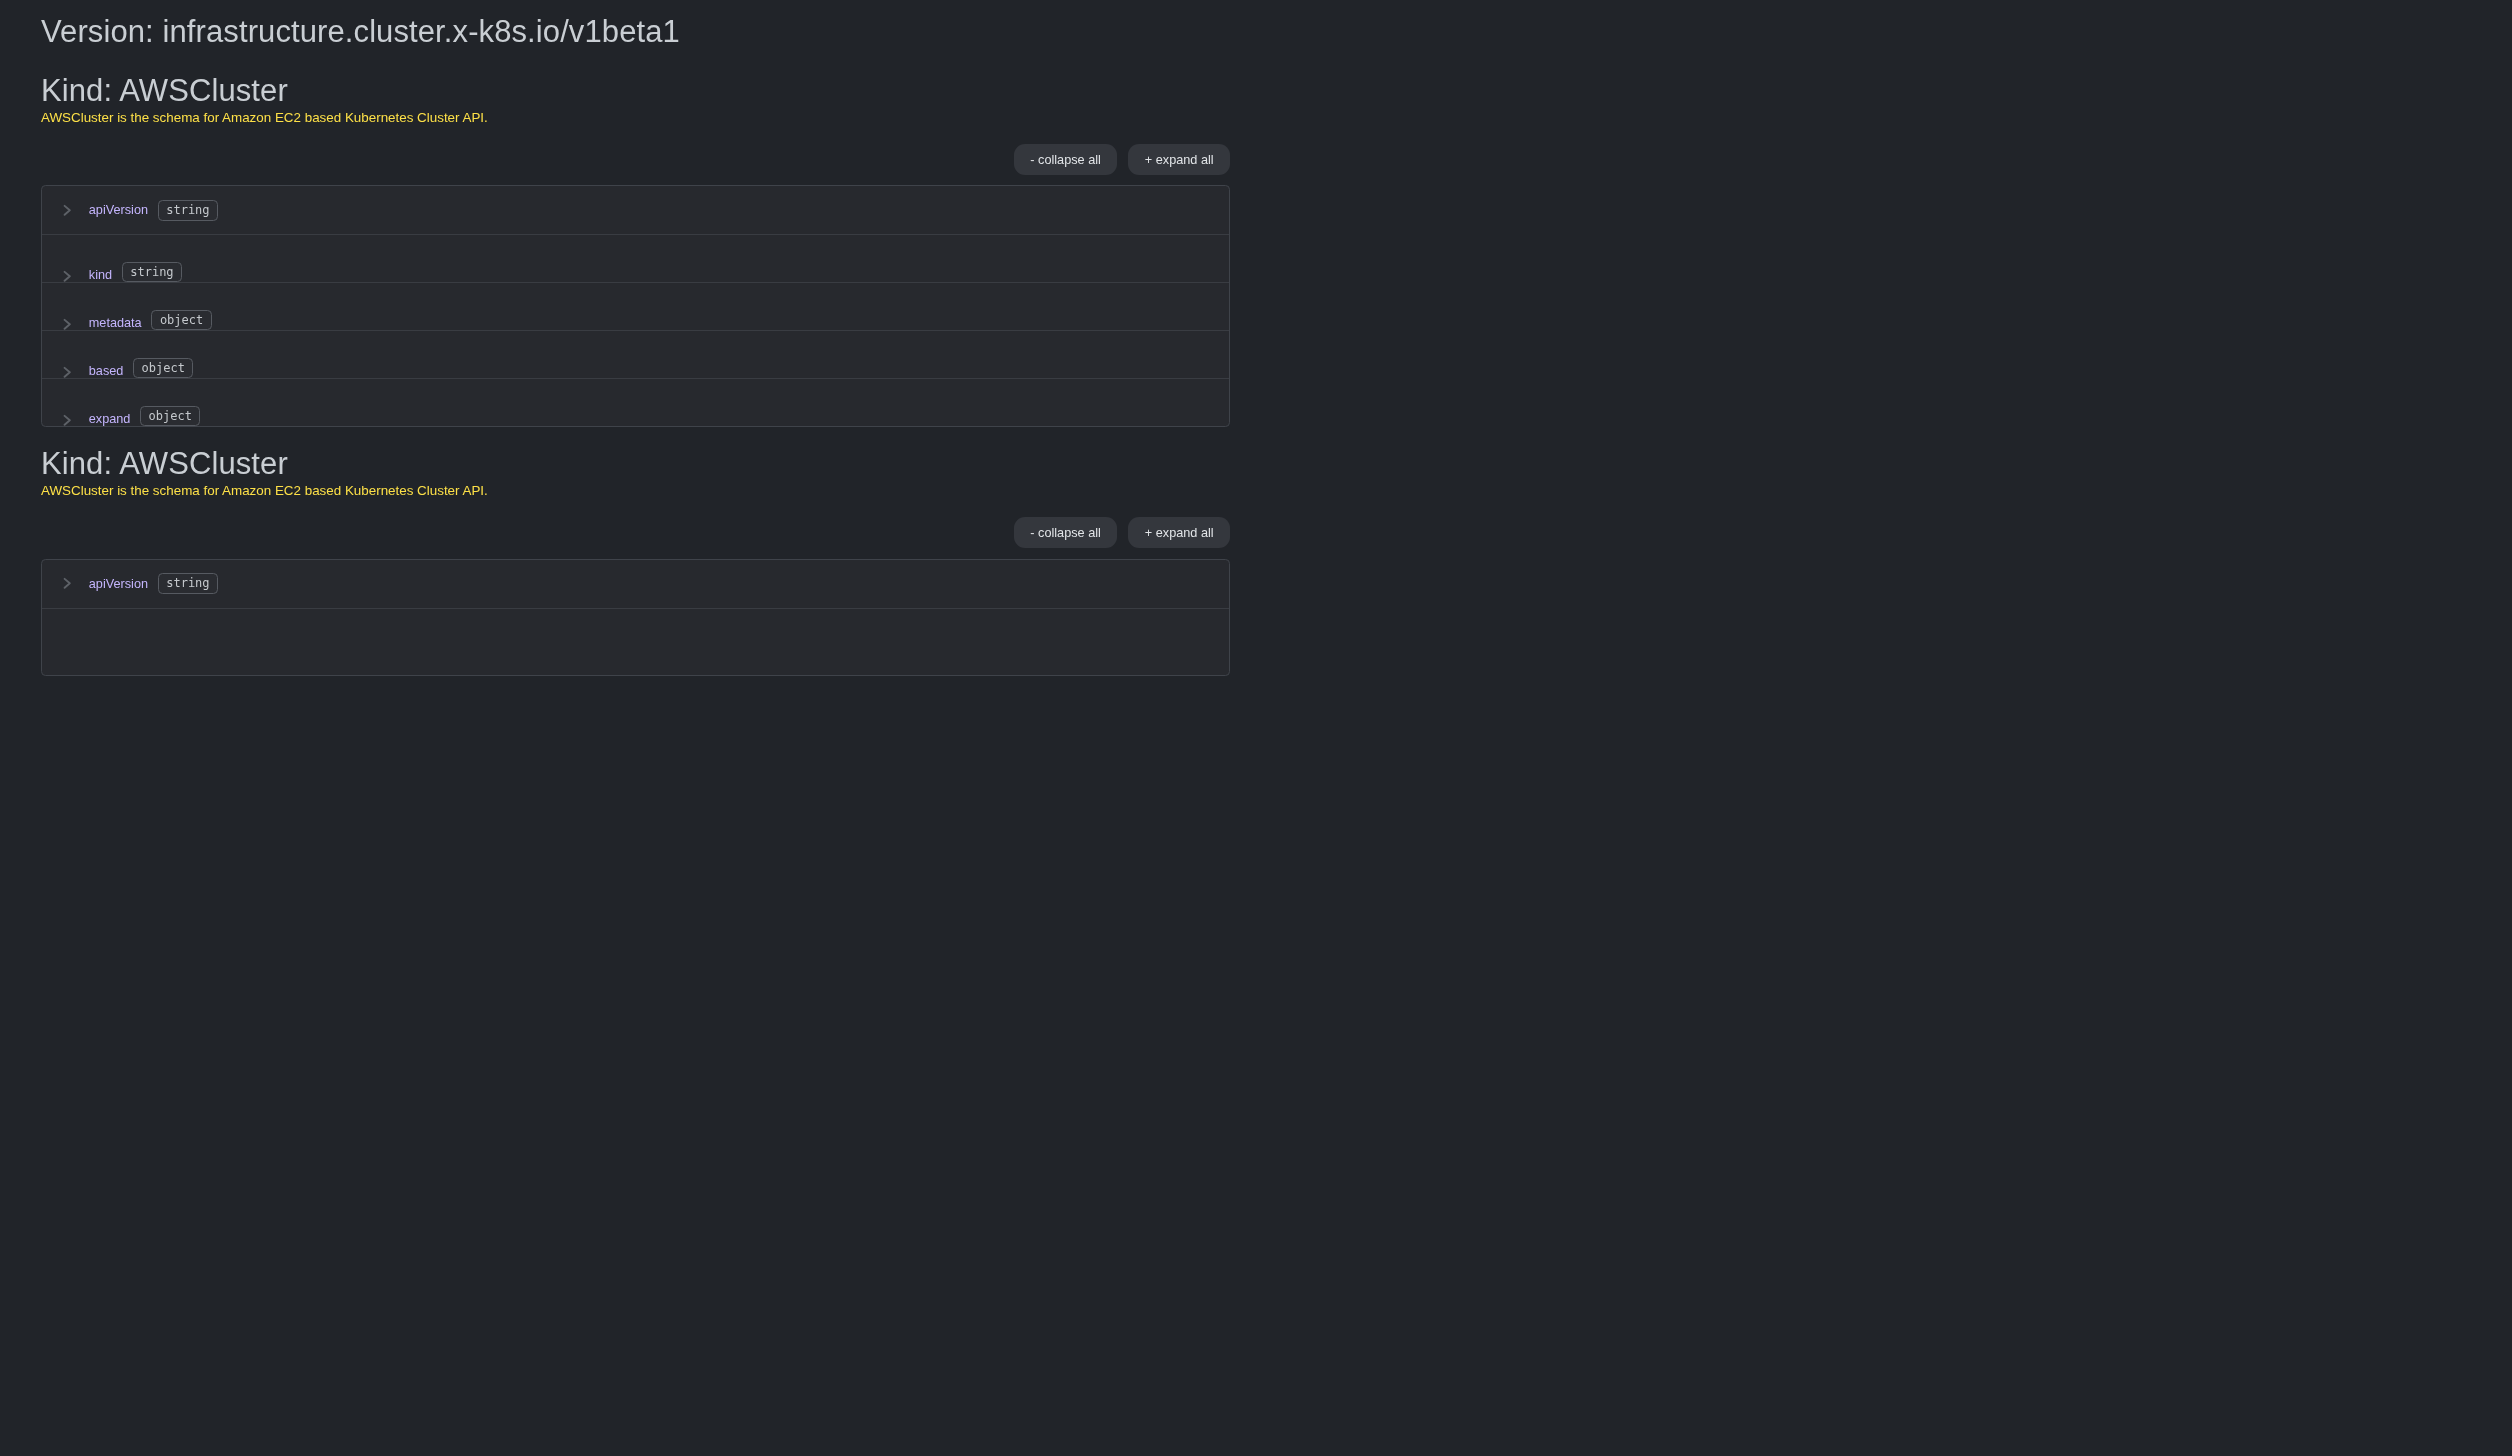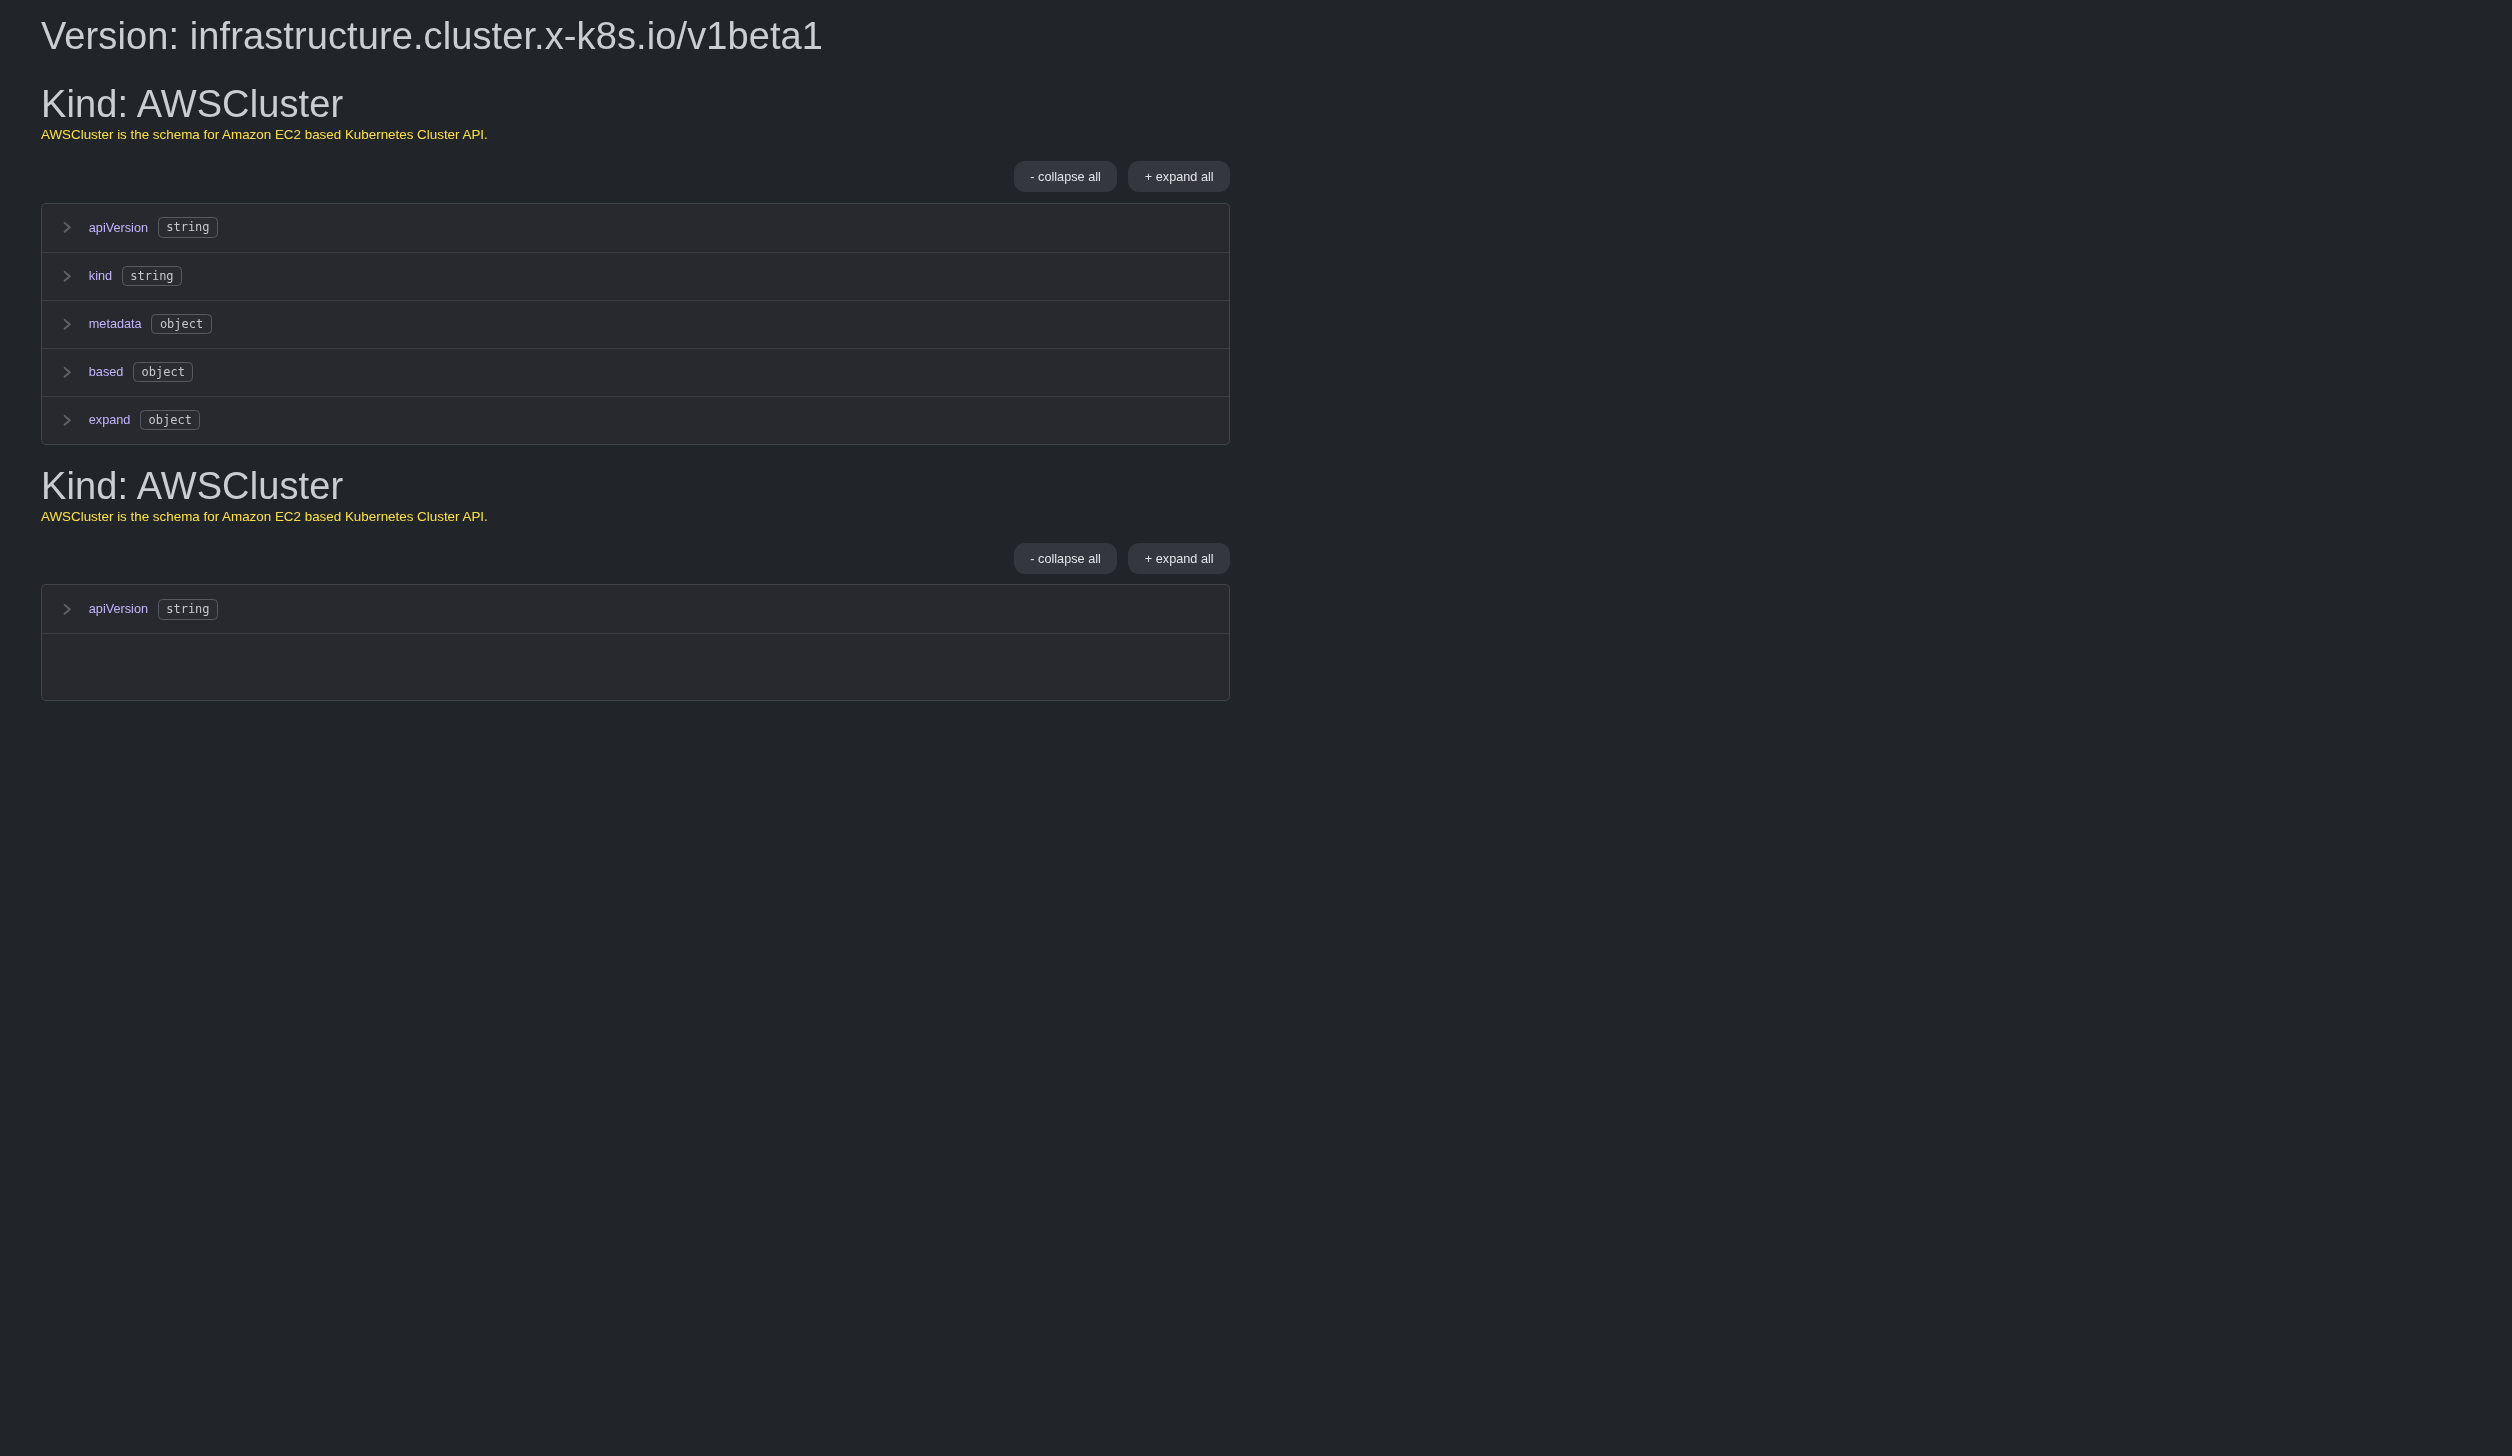--- a/index.html
+++ b/index.html
@@ -11,21 +11,21 @@
     overflow: hidden;
     background: #212429;
     font-family: "Liberation Sans", sans-serif;
     color: #c9cdd2;
   }
   .content {
     padding: 13.4px 26px 0 41px;
   }
   h1.page-h {
     margin: 0;
-    font-size: 38px;
+    font-size: 31px;
     font-weight: 400;
     line-height: 1.22;
     color: #c9ced3;
     letter-spacing: 0.1px;
   }
   h1.page-h + h1.page-h { margin-top: 21px; }
   .section + .section { margin-top: 18px; }
   .crd-desc {
     font-size: 13.4px;
     line-height: 1.2;
@@ -55,21 +55,21 @@
     border-radius: 4.5px;
     overflow: hidden;
   }
   .prop-row {
     display: flex;
     align-items: center;
     height: 48px;
     padding-left: 20px;
     cursor: pointer;
   }
-  .prop-row + .prop-row { border-top: 0.7px solid #393c42; }
+  .prop-row + .prop-row { border-top: 0.7px solid #393c42; align-items: flex-end; }
   .chev {
     width: 10.4px; height: 12.7px;
     margin-right: 16.4px;
     flex: 0 0 auto;
     display: flex; align-items: center;
   }
   .chev svg { display: block; }
   .prop-name {
     font-size: 12.7px;
     color: #c4b5fd;

